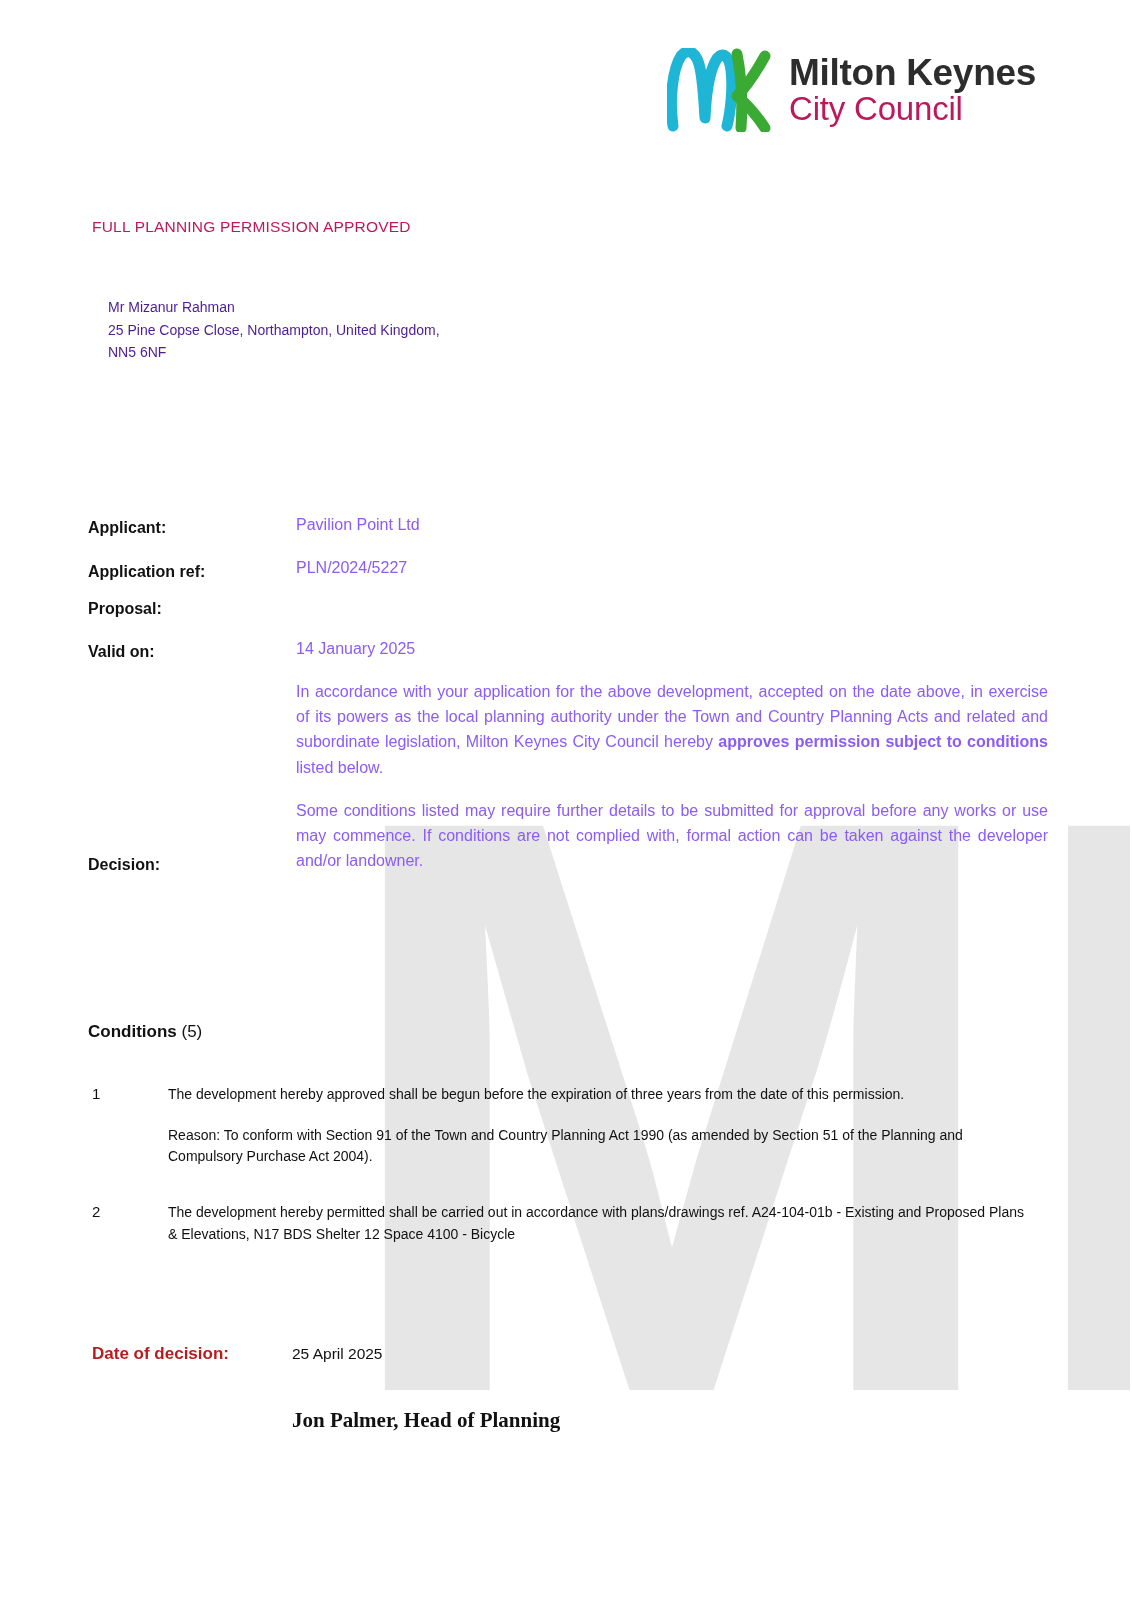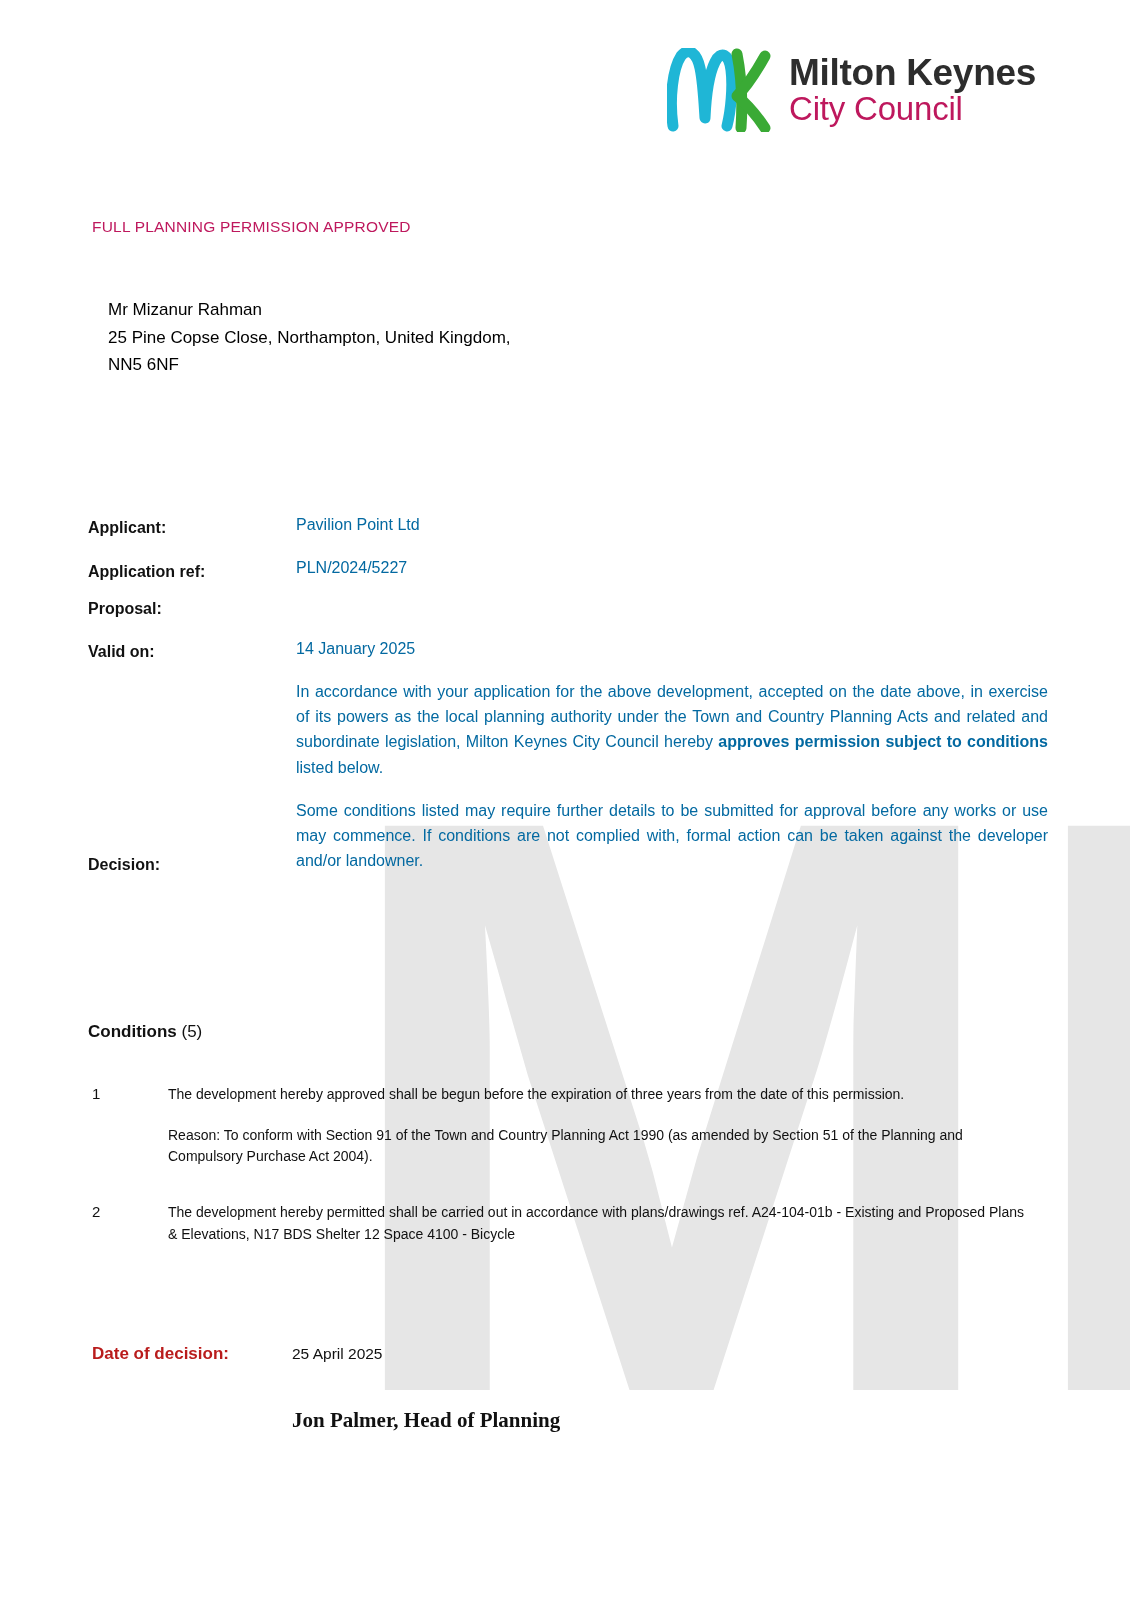--- a/index.html
+++ b/index.html
@@ -75,23 +75,23 @@
     left: 92px;
     font-size: 15.5px;
     letter-spacing: 0.2px;
     color: #be185d;
   }
 
   .addressee {
     position: absolute;
     top: 296px;
     left: 108px;
-    font-size: 17px;
+    font-size: 14px;
     line-height: 1.62;
-    color: #000000;
+    color: #4c1d95;
   }
 
   .fields {
     position: absolute;
     top: 512px;
     left: 88px;
     width: 960px;
   }
   .field-row {
     display: flex;
@@ -103,21 +103,21 @@
     flex: none;
     font-size: 16px;
     font-weight: bold;
     color: #111;
     padding-top: 1px;
   }
   .field-value {
     flex: 1;
     font-size: 16px;
     line-height: 1.58;
-    color: #0369a1;
+    color: #8b5cf6;
     text-align: justify;
   }
   .field-value p { margin: 0; }
   .field-value p + p { margin-top: 18px; }
   .field-value b { font-weight: bold; }
 
   
   .conditions-head {
     position: absolute;
     top: 1022px;

